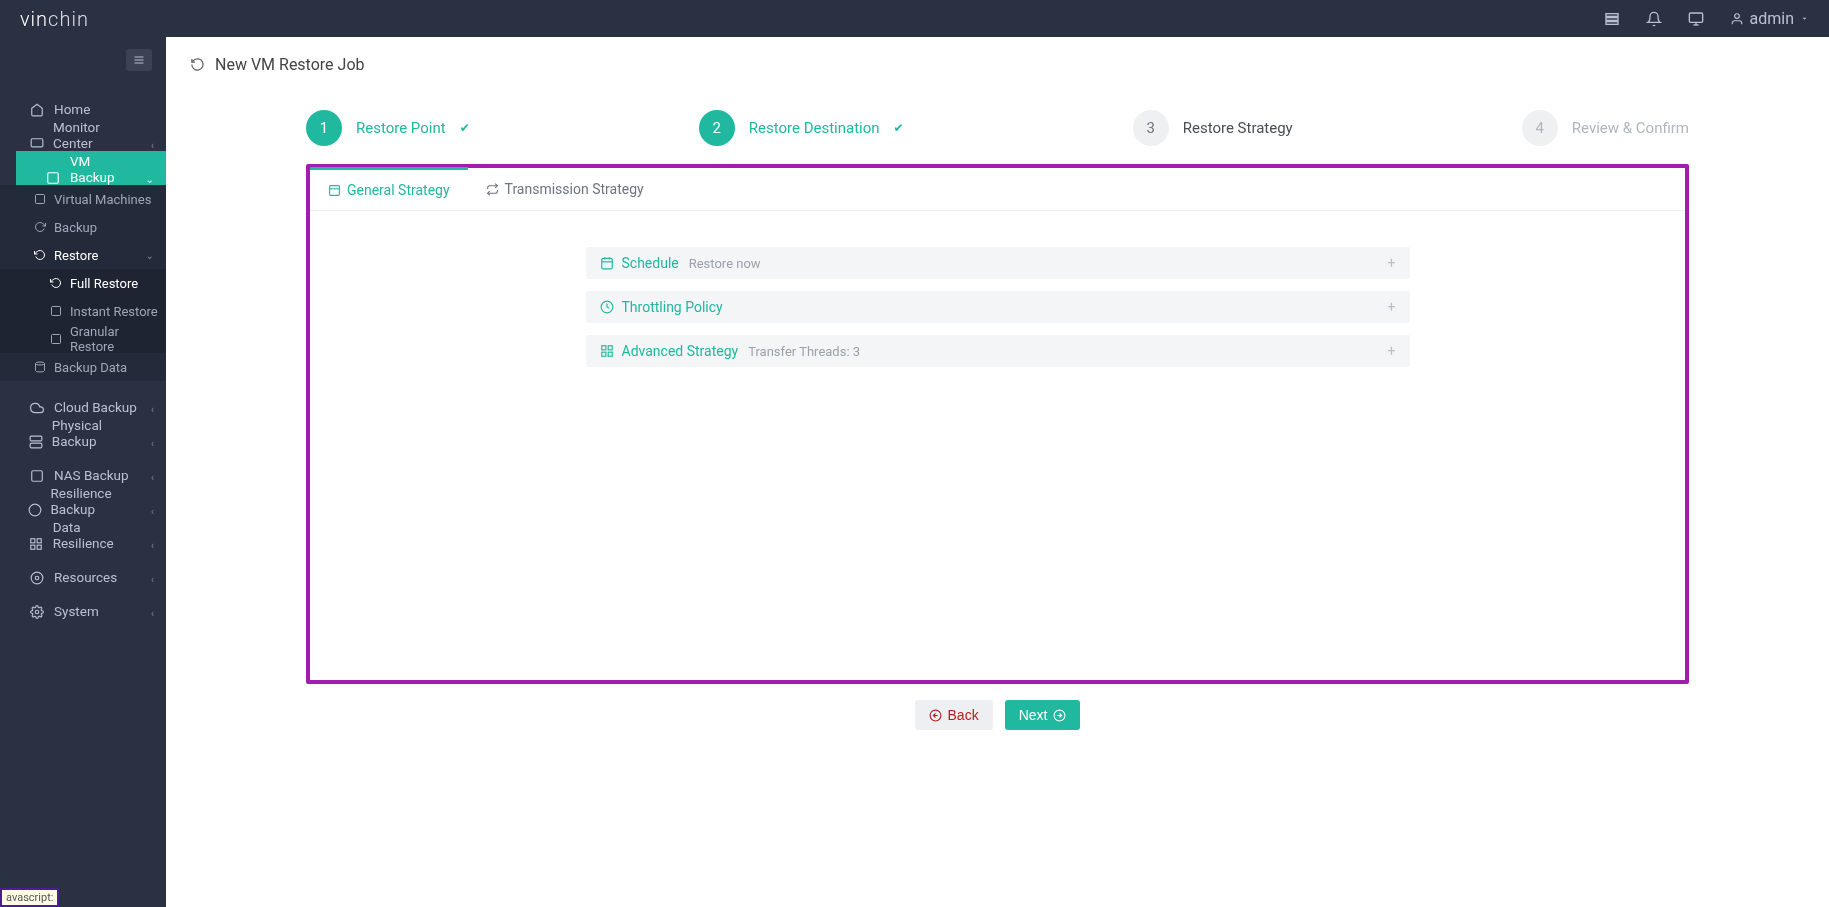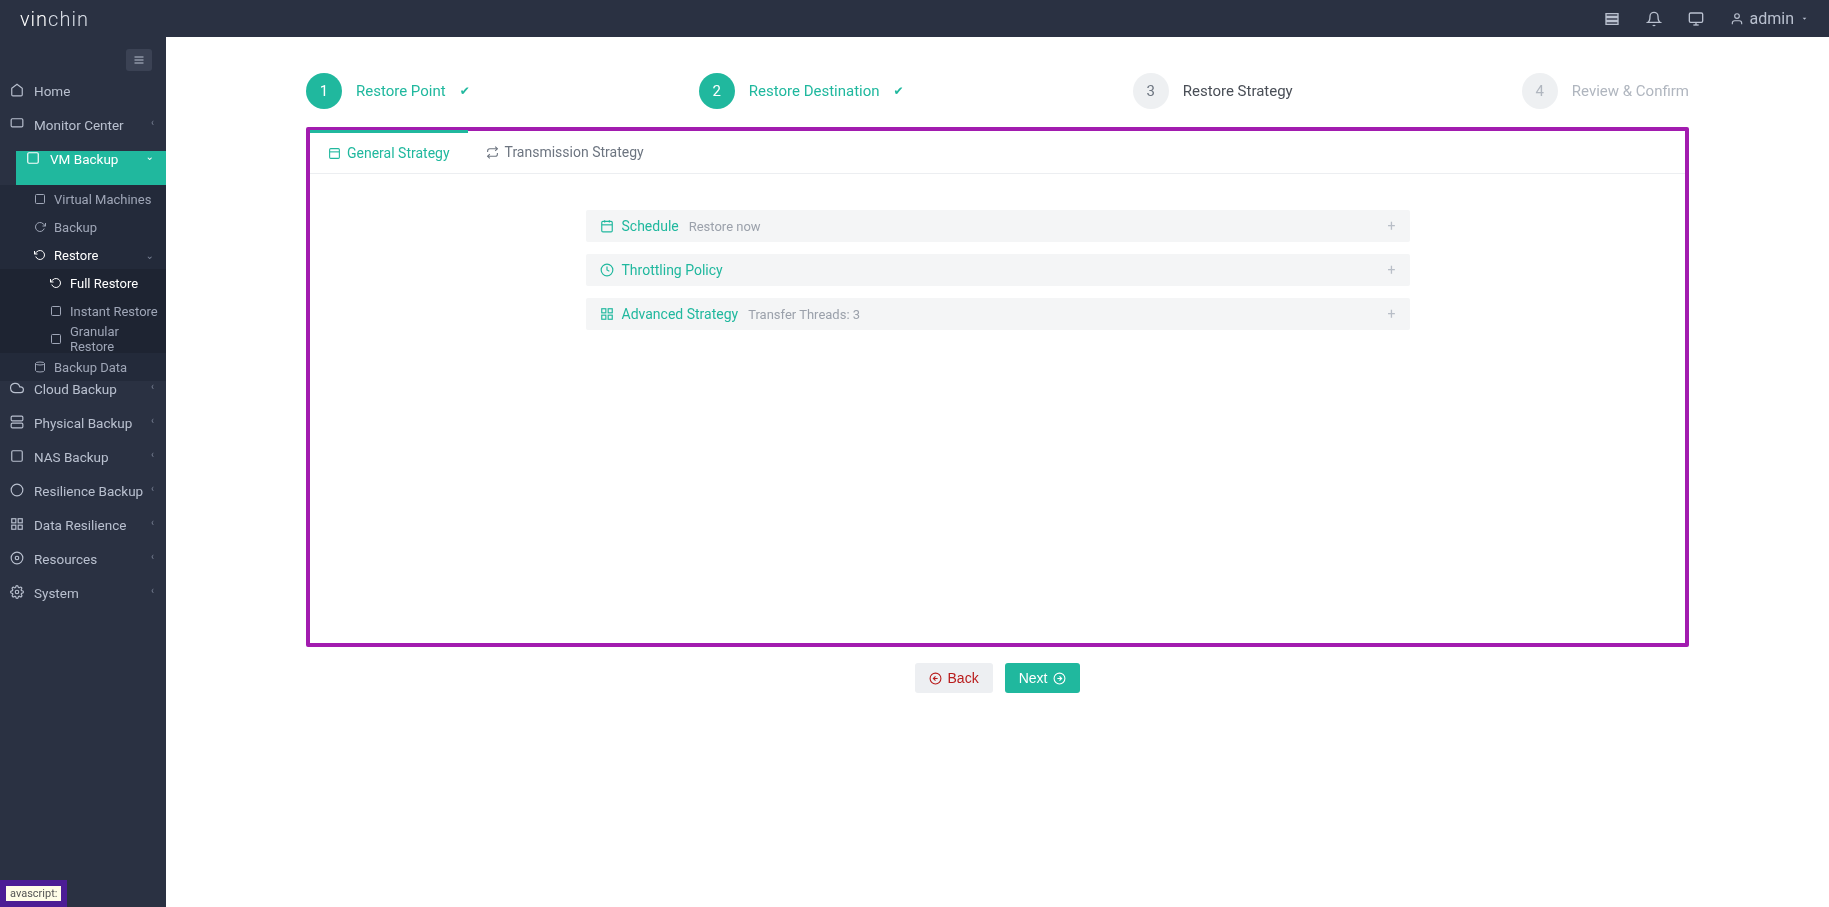--- a/index.html
+++ b/index.html
@@ -7,21 +7,21 @@
 .topbar { height: 37px; background: #2a3142; display: flex; align-items: center; padding: 8px 20px; justify-content: space-between; }
 .logo { color: #fff; font-size: 20px; font-weight: 300; letter-spacing: 1px; }
 .logo .thin { color: #d8dde6; }
 .topbar-right { display: flex; align-items: center; gap: 26px; color: #b9c0cf; }
 .topbar-icon { cursor: pointer; color: #b9c0cf; }
 .user-menu { display: flex; align-items: center; gap: 6px; cursor: pointer; color: #b9c0cf; font-size: 16px; }
 .layout { display: flex; height: calc(100vh - 37px); }
 .sidebar { width: 166px; background: #2a3142; color: #9fa6b7; display: flex; flex-direction: column; }
 .sidebar-collapse { height: 46px; display: flex; align-items: center; justify-content: flex-end; padding-right: 14px; }
 .collapse-btn { width: 26px; height: 22px; background: #3b4254; border-radius: 3px; display: flex; align-items: center; justify-content: center; cursor: pointer; }
-.nav-item { display: flex; align-items: flex-start; height: 34px; padding: 0 8px; cursor: pointer; color: #b9c0cf; font-size: 13.5px; position: relative; }
+.nav-item { display: flex; align-items: flex-end; height: 34px; padding: 0 28px; cursor: pointer; color: #b9c0cf; font-size: 13.5px; position: relative; }
 .nav-item.active { background: #20b89e; color: #fff; margin-left: 16px; }
 .nav-item .nav-icon { width: 18px; display: inline-flex; justify-content: center; margin-right: 8px; }
 .nav-item .chev { position: absolute; right: 12px; font-size: 10px; color: #7a8296; }
 .nav-item.active .chev { color: #fff; }
 .sub-item { display: flex; align-items: center; height: 28px; padding-left: 32px; cursor: pointer; color: #9fa6b7; font-size: 13px; background: #232a3a; position: relative; }
 .sub-item.active { color: #fff; }
 .sub-item .sub-icon { width: 16px; display: inline-flex; justify-content: center; margin-right: 6px; }
 .sub-item .chev { position: absolute; right: 12px; font-size: 10px; color: #7a8296; }
 .sub2-item { display: flex; align-items: center; height: 28px; padding-left: 48px; cursor: pointer; color: #9fa6b7; font-size: 13px; background: #1e2432; }
 .sub2-item.active { color: #fff; }
@@ -53,21 +53,21 @@
 .panel-head .p-sub { color: #9ba1ab; font-size: 13px; }
 .panel-head .p-toggle { position: absolute; right: 14px; color: #b8bec7; font-size: 14px; }
 .panel-body { background: #fff; border: 1px solid #f4f5f6; border-top: none; padding: 20px 24px 28px 24px; }
 .form-row { display: flex; align-items: center; gap: 24px; }
 .form-row label { width: 110px; text-align: right; color: #4a4f57; font-size: 14px; }
 .form-row select { width: 236px; height: 30px; border: 1px solid #d5d9df; border-radius: 2px; padding: 0 8px; font-size: 13.5px; color: #333; background: #fff; }
 .footer-btns { display: flex; justify-content: center; gap: 12px; padding: 16px 0 10px 0; }
 .btn { height: 30px; padding: 0 14px; border-radius: 3px; display: inline-flex; align-items: center; gap: 6px; font-size: 14px; cursor: pointer; border: none; }
 .btn-back { background: #edeff2; color: #b91c1c; }
 .btn-next { background: #20b89e; color: #fff; }
-.status-link { position: fixed; left: 0; bottom: 0; background: #fffde7; border: 6px solid #4c1d95; padding: 1px 4px; font-size: 11px; color: #555; }
+.status-link { position: fixed; left: 0; bottom: 0; background: #fffde7; border: 2px solid #4c1d95; padding: 1px 4px; font-size: 11px; color: #555; }
 svg { display: block; }
 </style>
 </head>
 <body>
 
 <div class="topbar">
   <div class="logo">
     <span>vin</span><span class="thin">chin</span>
   </div>
   <div class="topbar-right">
@@ -272,20 +272,29 @@
             <circle cx="12" cy="12" r="3"></circle>
             <path d="M19.4 15a1.65 1.65 0 0 0 .33 1.82l.06.06a2 2 0 1 1-2.83 2.83l-.06-.06a1.65 1.65 0 0 0-1.82-.33 1.65 1.65 0 0 0-1 1.51V21a2 2 0 1 1-4 0v-.09a1.65 1.65 0 0 0-1-1.51 1.65 1.65 0 0 0-1.82.33l-.06.06a2 2 0 1 1-2.83-2.83l.06-.06a1.65 1.65 0 0 0 .33-1.82 1.65 1.65 0 0 0-1.51-1H3a2 2 0 1 1 0-4h.09a1.65 1.65 0 0 0 1.51-1 1.65 1.65 0 0 0-.33-1.82l-.06-.06a2 2 0 1 1 2.83-2.83l.06.06a1.65 1.65 0 0 0 1.82.33h0a1.65 1.65 0 0 0 1-1.51V3a2 2 0 1 1 4 0v.09a1.65 1.65 0 0 0 1 1.51h0a1.65 1.65 0 0 0 1.82-.33l.06-.06a2 2 0 1 1 2.83 2.83l-.06.06a1.65 1.65 0 0 0-.33 1.82v0a1.65 1.65 0 0 0 1.51 1H21a2 2 0 1 1 0 4h-.09a1.65 1.65 0 0 0-1.51 1z"></path>
           </svg>
         </span>
       <span>System</span>
       <span class="chev">‹</span>
     </div>
   </div>
 
   <div class="main">
+    <div class="page-header">
+      <span>
+          <svg width="15" height="15" viewBox="0 0 24 24" fill="none" stroke="#666" stroke-width="2">
+            <path d="M3 12a9 9 0 1 0 3-6.7L3 8"></path>
+            <polyline points="3 3 3 8 8 8"></polyline>
+          </svg>
+        </span>
+      <span>New VM Restore Job</span>
+    </div>
 
     <div class="wizard-card">
       <div class="steps">
         <div class="step done">
           <div class="step-num">1</div>
           <div class="step-label">Restore Point</div>
           <span class="step-check">✔</span>
         </div>
         <div class="step done">
           <div class="step-num">2</div>

